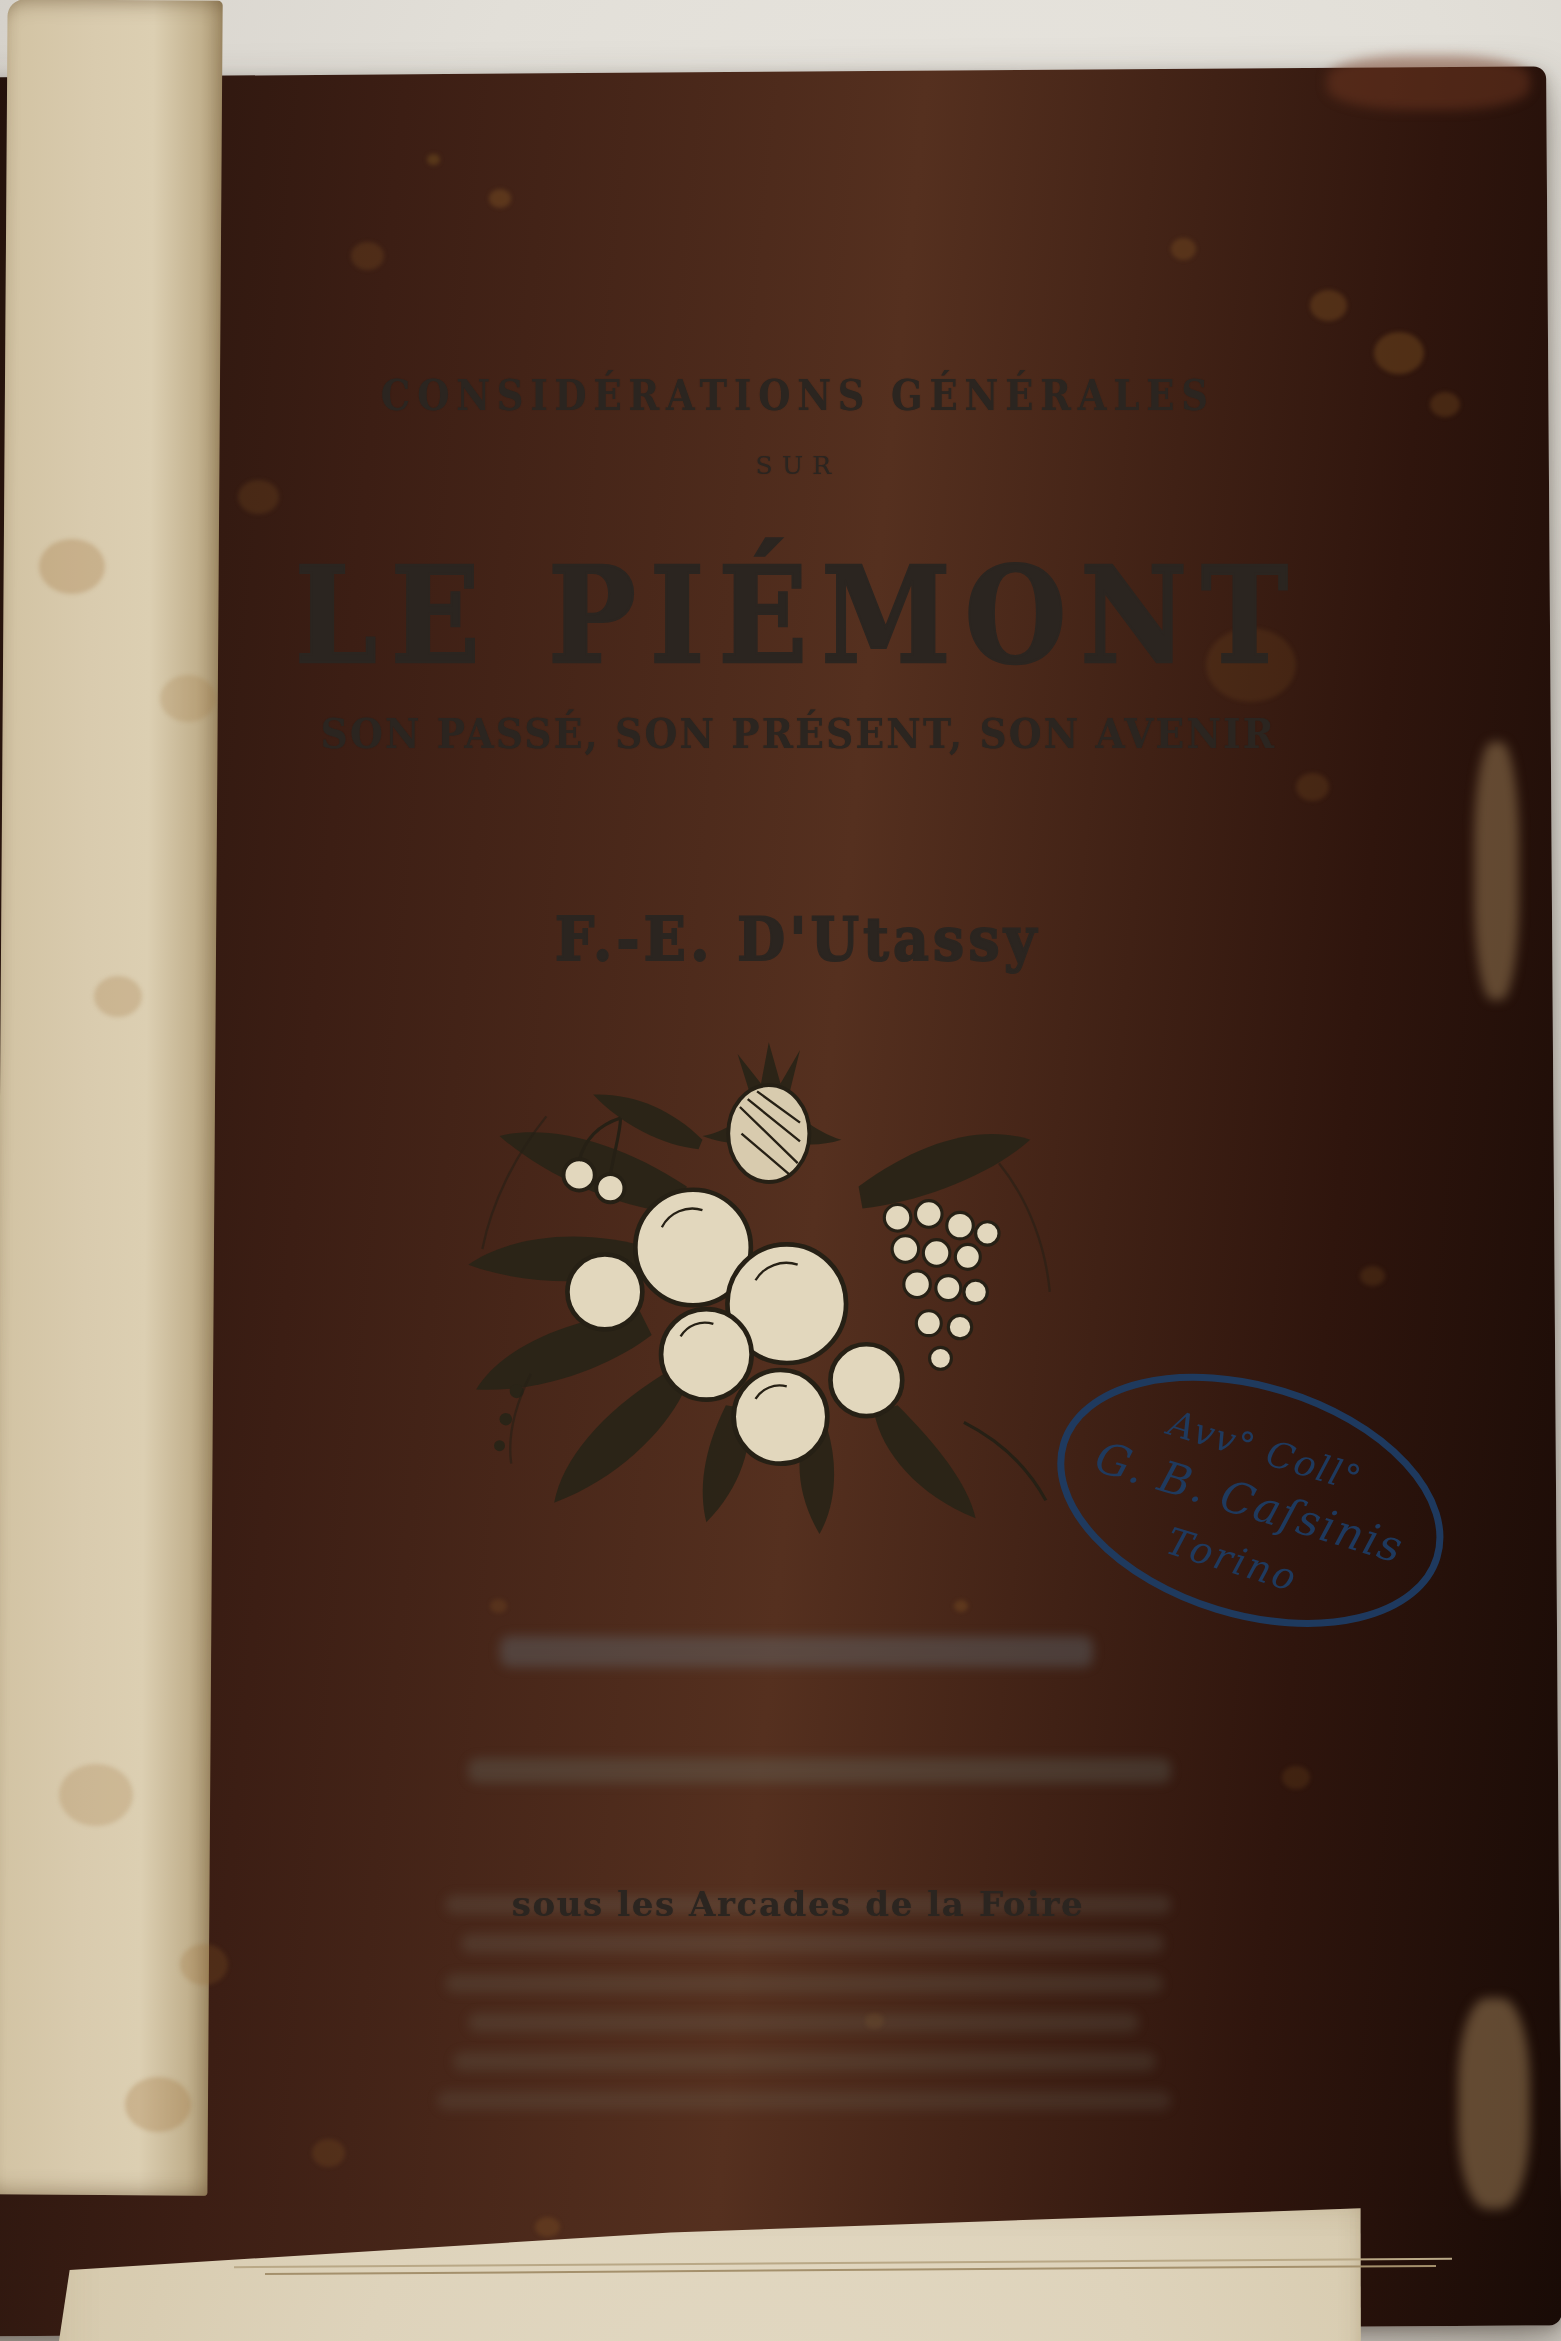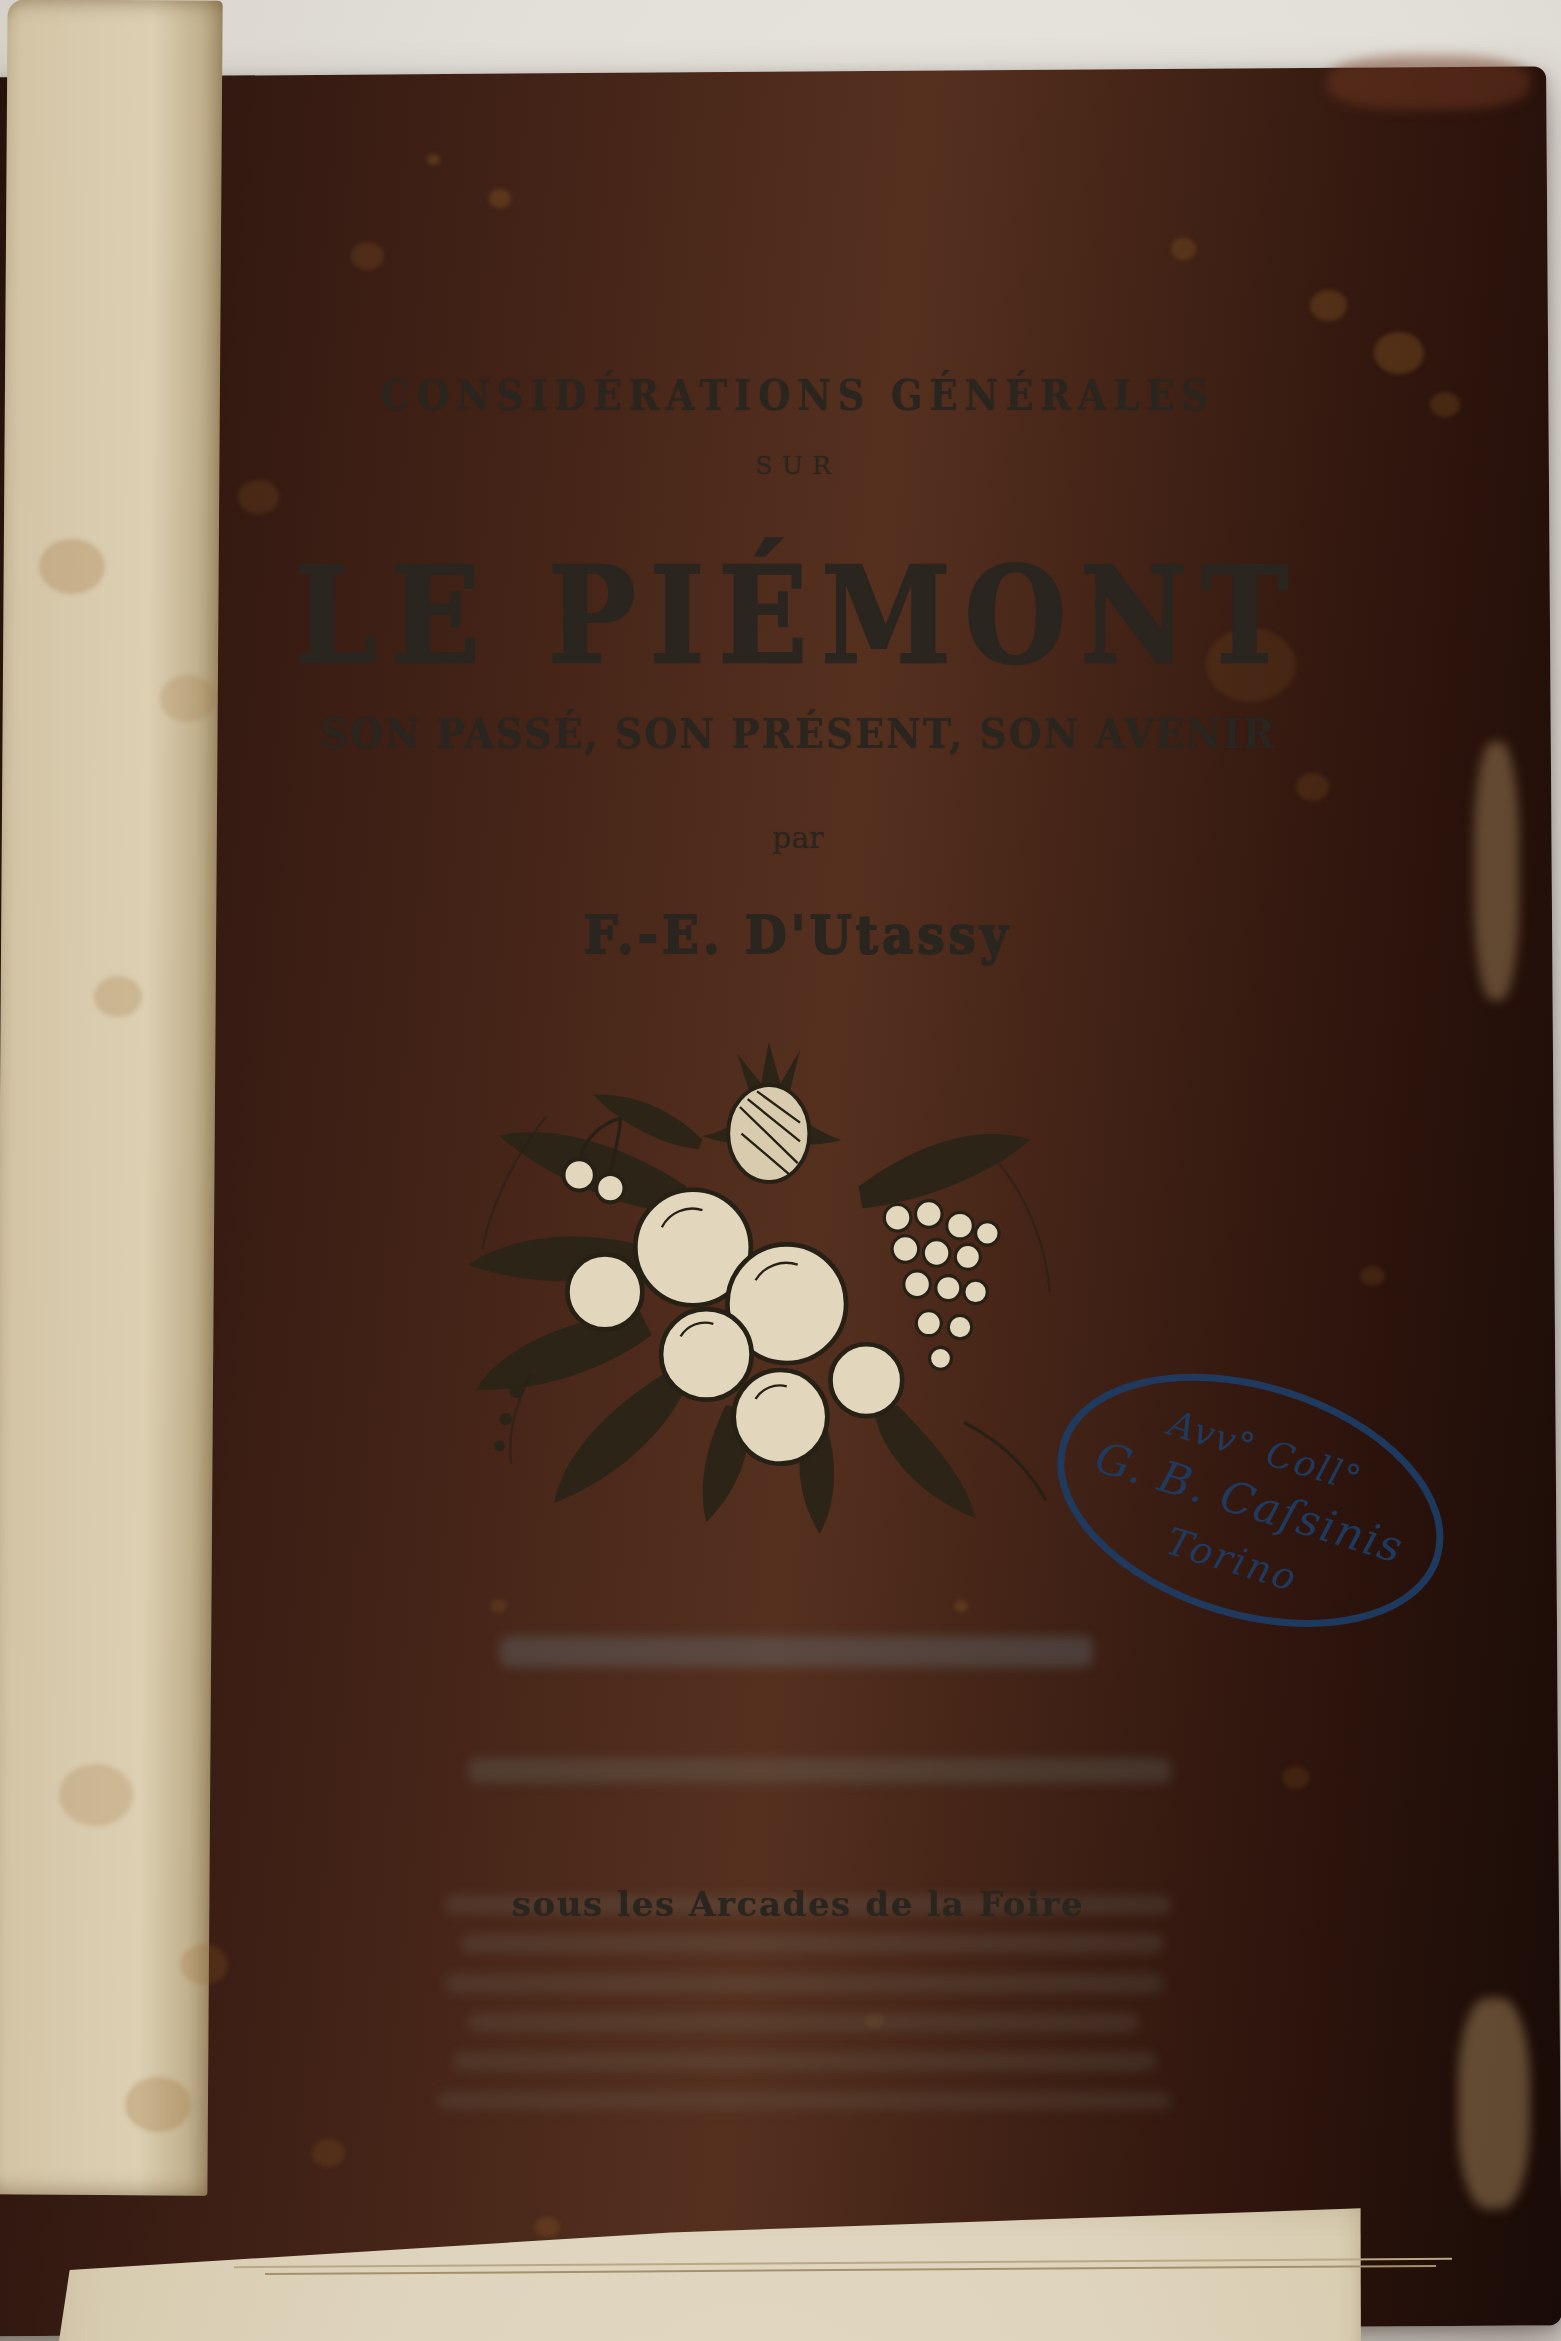--- a/index.html
+++ b/index.html
@@ -32,21 +32,21 @@
   
   .line{position:absolute;left:125px;width:1346px;text-align:center;color:#2b2520;
         text-shadow:0 0 0.8px rgba(43,37,32,.65);white-space:nowrap;}
   .cond{display:inline-block;transform:scaleX(.88);transform-origin:center;}
   .cond92{display:inline-block;transform:scaleX(.92);transform-origin:center;}
   #l-halftitle{top:328px;font-size:42px;font-weight:bold;letter-spacing:7.8px;margin-top:43px;}
   #l-sur{top:451px;font-size:25px;letter-spacing:9.4px;}
   #l-title{top:537px;font-size:133px;font-weight:bold;letter-spacing:15.6px;-webkit-text-stroke:2.3px #2b2520;}
   #l-subtitle{top:710px;font-size:41px;font-weight:bold;letter-spacing:2.3px;}
   #l-par{top:820px;font-size:30px;}
-  #l-author{top:904px;font-size:52px;font-weight:bold;letter-spacing:4.7px;-webkit-text-stroke:2px #2b2520;}
+  #l-author{top:904px;font-size:60px;font-weight:bold;letter-spacing:4.7px;-webkit-text-stroke:2px #2b2520;}
   #l-turin{top:1560px;font-size:48px;font-weight:bold;letter-spacing:5.5px;}
   #l-publisher{top:1667px;font-size:53px;font-weight:bold;letter-spacing:1.6px;-webkit-text-stroke:1.2px #2b2520;}
   #l-address{top:1884px;font-size:34px;font-weight:bold;letter-spacing:1.6px;}
   #artwork{left:0;top:0;pointer-events:none;}
 </style>
 </head>
 <body>
 
 <div id="scene">
 
@@ -173,23 +173,20 @@
   </div>
   <div id="l-sur" class="line">
     <span>SUR</span>
   </div>
   <div id="l-title" class="line">
     <span class="cond">LE PIÉMONT</span>
   </div>
   <div id="l-subtitle" class="line">
     <span class="cond92">SON PASSÉ, SON PRÉSENT, SON AVENIR</span>
   </div>
-  <div id="l-par" class="line">
-    <span>par</span>
-  </div>
   <div id="l-author" class="line">
     <span class="cond92">F.-E. D'Utassy</span>
   </div>
   <div id="l-address" class="line">
     <span>sous les Arcades de la Foire</span>
   </div>
 
 </div>
 
 

